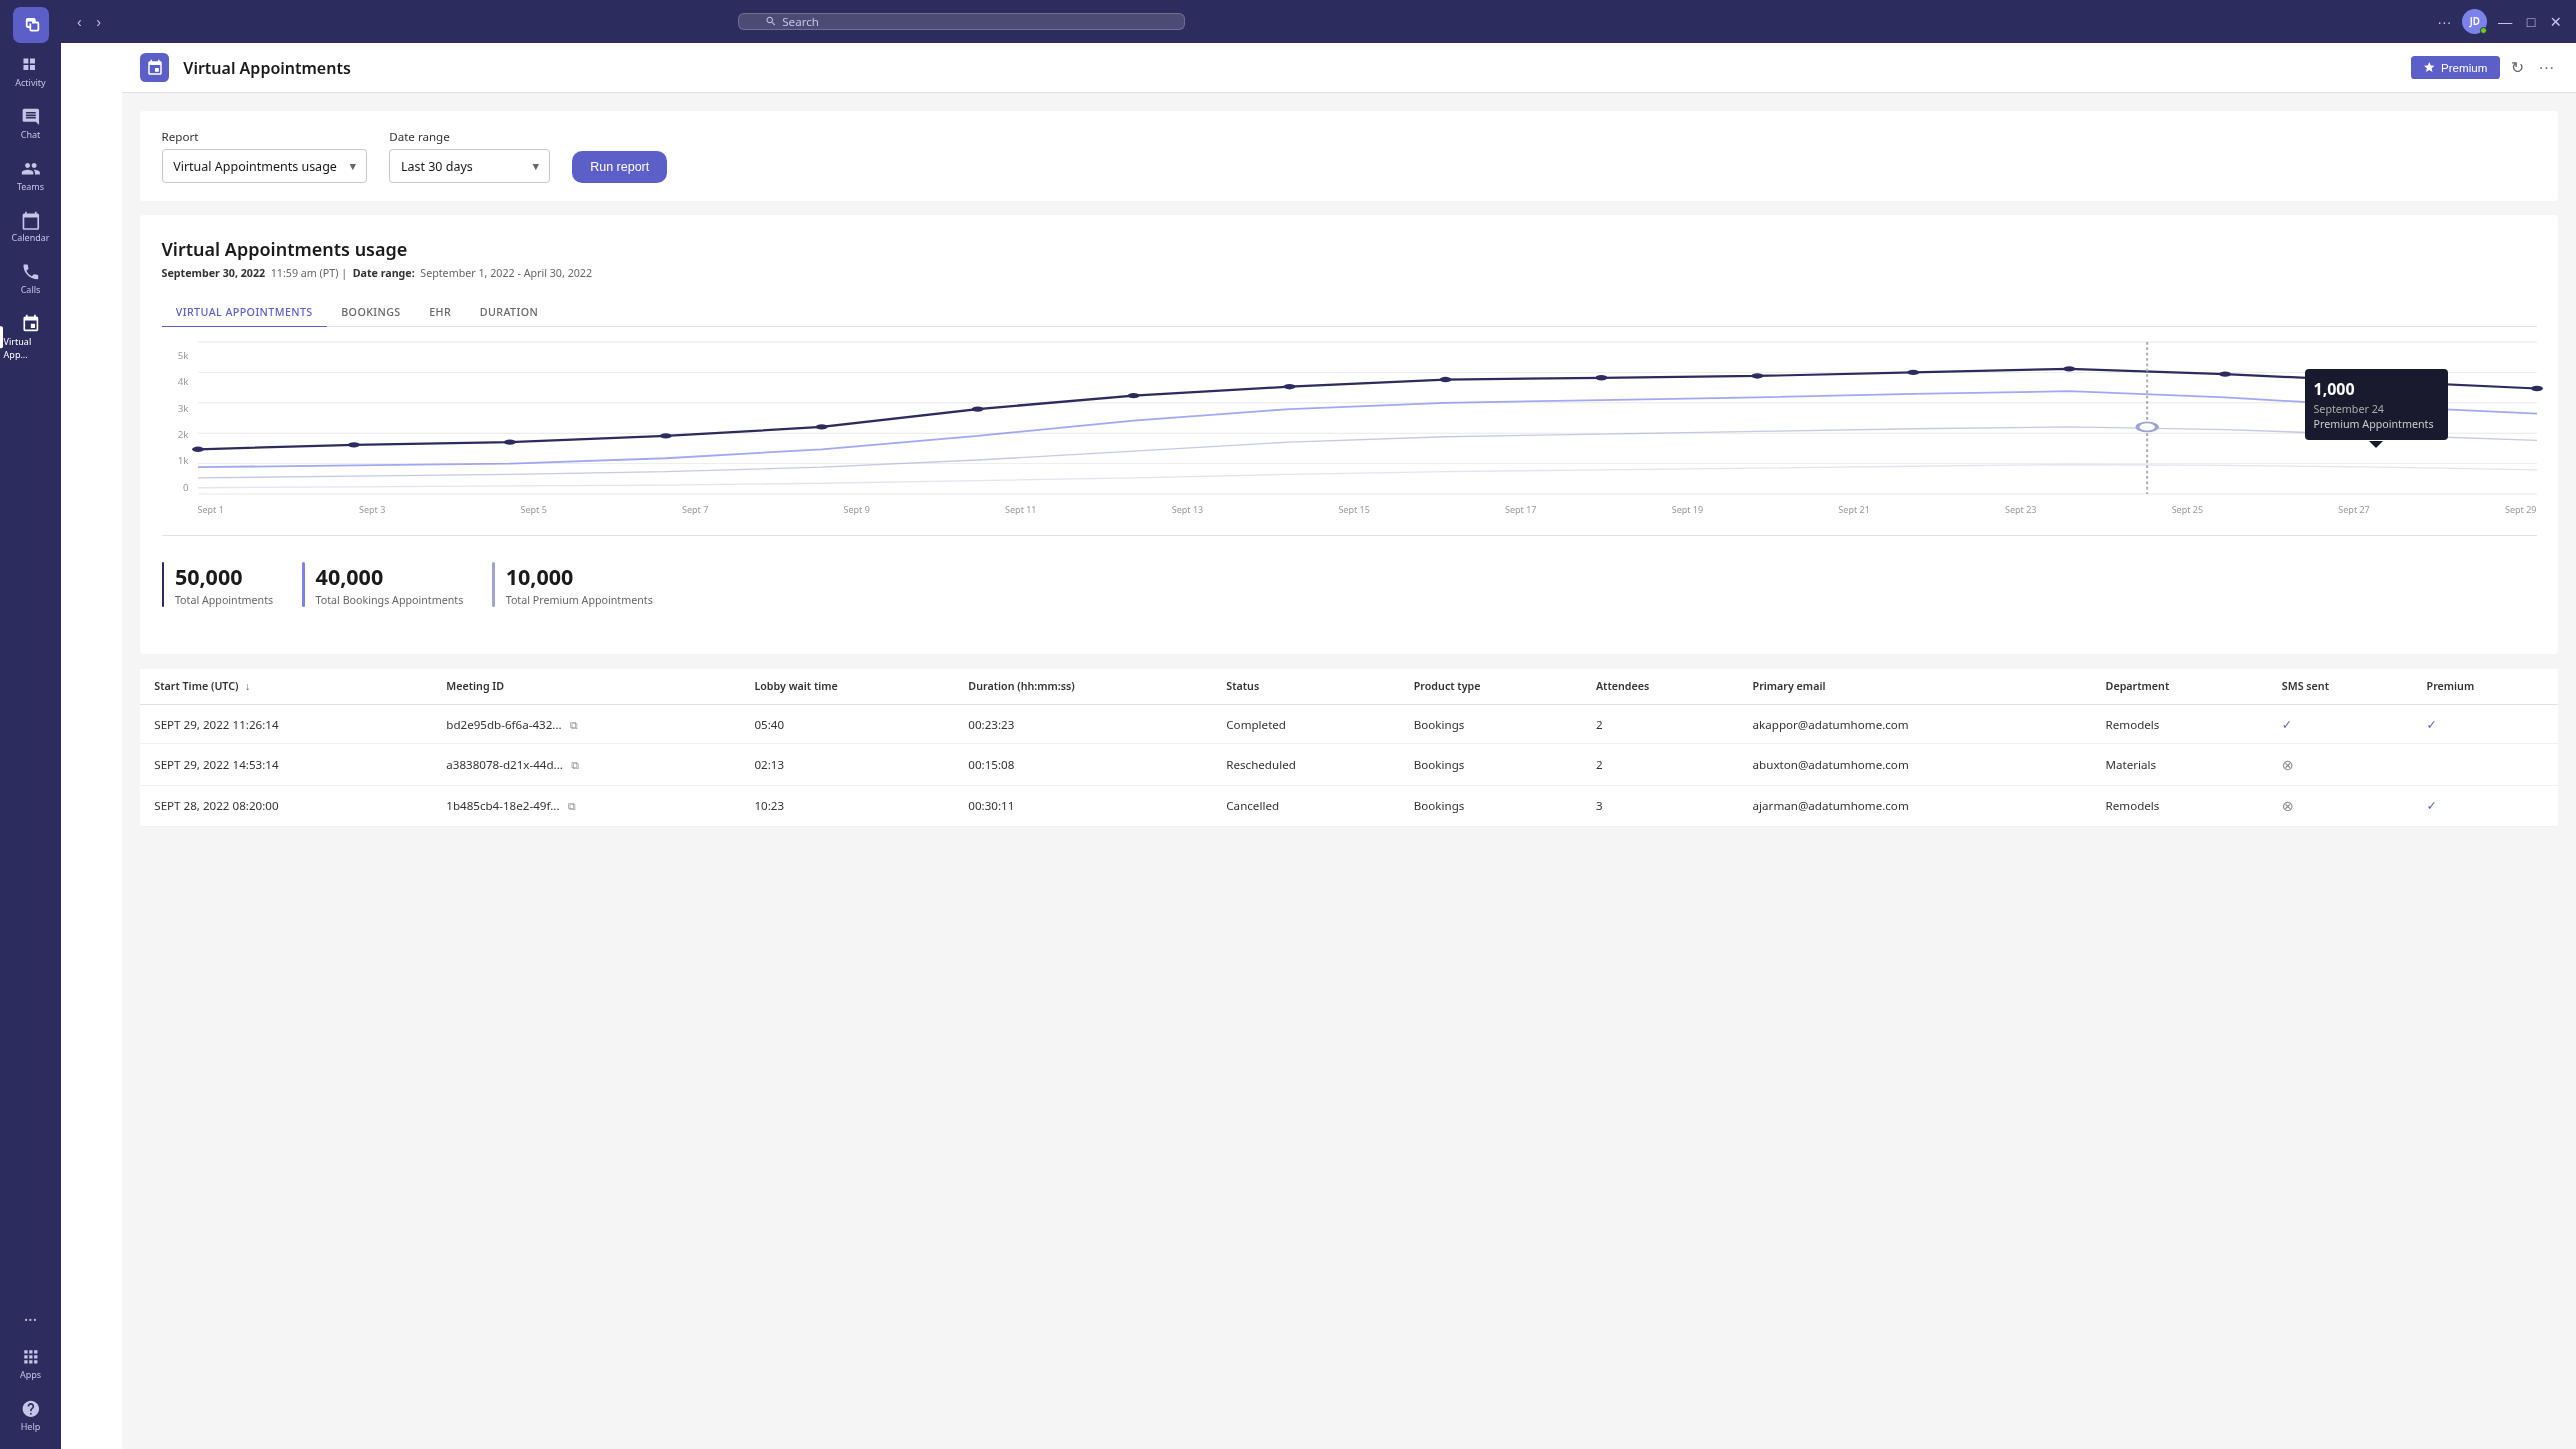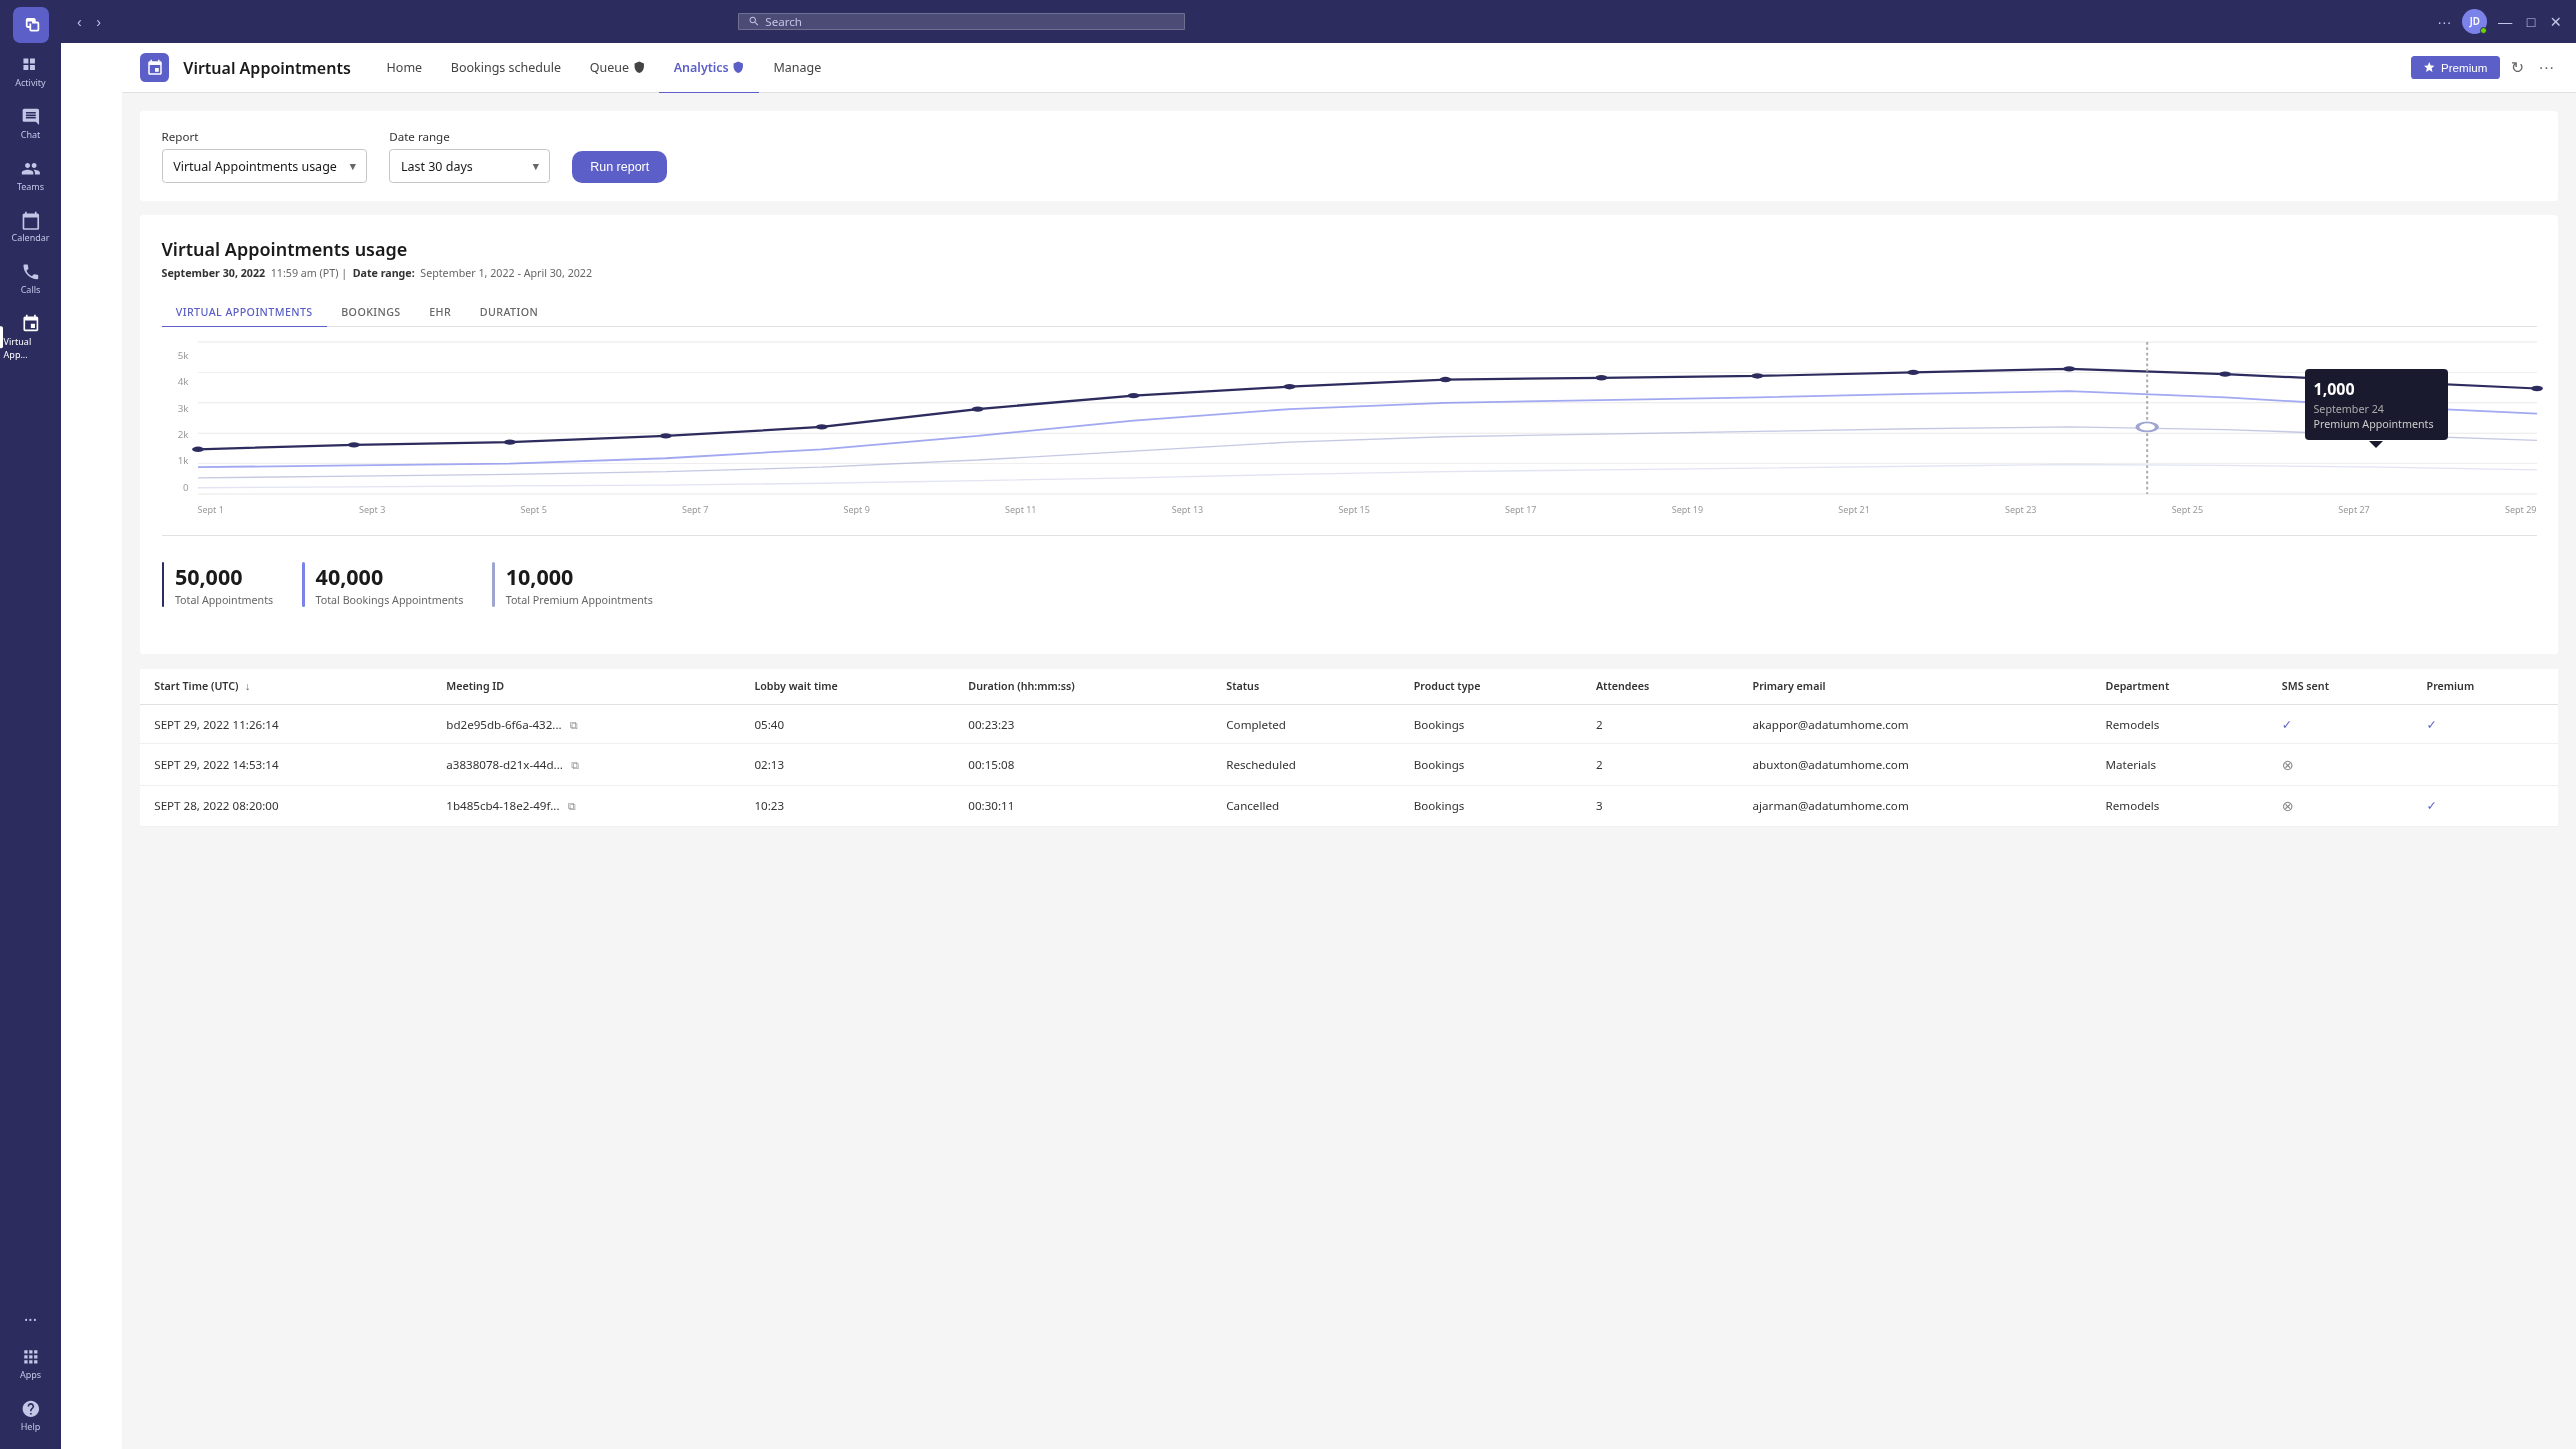--- a/index.html
+++ b/index.html
@@ -52,21 +52,21 @@
       z-index: 100;
     }
     .titlebar-nav { display: flex; gap: 3.6px; margin-right: 7.2px; }
     .titlebar-nav button {
       background: none; border: none; color: #c5c5e8; cursor: pointer;
       padding: 3.6px 5.4px; border-radius: 3.6px; font-size: 14.3px;
     }
     .titlebar-search {
       flex: 1; max-width: 447px; margin: 0 auto;
       background: rgba(255,255,255,0.15); border: 0.9px solid rgba(255,255,255,0.2);
-      border-radius: 1px; display: flex; align-items: center; padding: 0 9px;
+      border-radius: 6px; display: flex; align-items: center; padding: 0 26px;
       gap: 5.4px; color: #c5c5e8;
     }
     .titlebar-search input {
       background: none; border: none; outline: none; color: #c5c5e8;
       font-size: 11.6px; width: 100%; font-family: inherit;
     }
     .titlebar-search input::placeholder { color: #c5c5e8; }
     .titlebar-right { display: flex; align-items: center; gap: 7.2px; margin-left: auto; }
     .titlebar-right button {
       background: none; border: none; color: #c5c5e8; cursor: pointer;
@@ -326,37 +326,20 @@
 
 <div class="main">
 
   <div class="app-header">
     <div class="app-icon">
       <svg width="18" height="18" viewBox="0 0 24 24" fill="white">
           <path d="M17 12h-5v5h5v-5zM16 1v2H8V1H6v2H5c-1.11 0-1.99.9-1.99 2L3 19c0 1.1.89 2 2 2h14c1.1 0 2-.9 2-2V5c0-1.1-.9-2-2-2h-1V1h-2zm3 18H5V8h14v11z"></path>
         </svg>
     </div>
     <span class="app-title">Virtual Appointments</span>
-    <nav class="app-nav">
-      <div class="app-nav-item">Home</div>
-      <div class="app-nav-item">Bookings schedule</div>
-      <div class="app-nav-item">
-        <span>Queue</span>
-        <svg class="nav-icon" viewBox="0 0 24 24" fill="currentColor">
-            <path d="M12 1L3 5v6c0 5.55 3.84 10.74 9 12 5.16-1.26 9-6.45 9-12V5l-9-4z"></path>
-          </svg>
-      </div>
-      <div class="app-nav-item active">
-        <span>Analytics</span>
-        <svg class="nav-icon" viewBox="0 0 24 24" fill="#5b5fc7">
-            <path d="M12 1L3 5v6c0 5.55 3.84 10.74 9 12 5.16-1.26 9-6.45 9-12V5l-9-4z"></path>
-          </svg>
-      </div>
-      <div class="app-nav-item">Manage</div>
-    </nav>
     <div class="app-header-right">
       <button class="premium-btn">
         <svg width="12.5" height="12.5" viewBox="0 0 24 24" fill="white">
             <path d="M12 2L9.19 8.63 2 9.24l5.46 4.73L5.82 21 12 17.27 18.18 21l-1.64-7.03L22 9.24l-7.19-.61L12 2z"></path>
           </svg>
         <span>Premium</span>
       </button>
       <button class="header-icon-btn">↻</button>
       <button class="header-icon-btn">···</button>
     </div>

